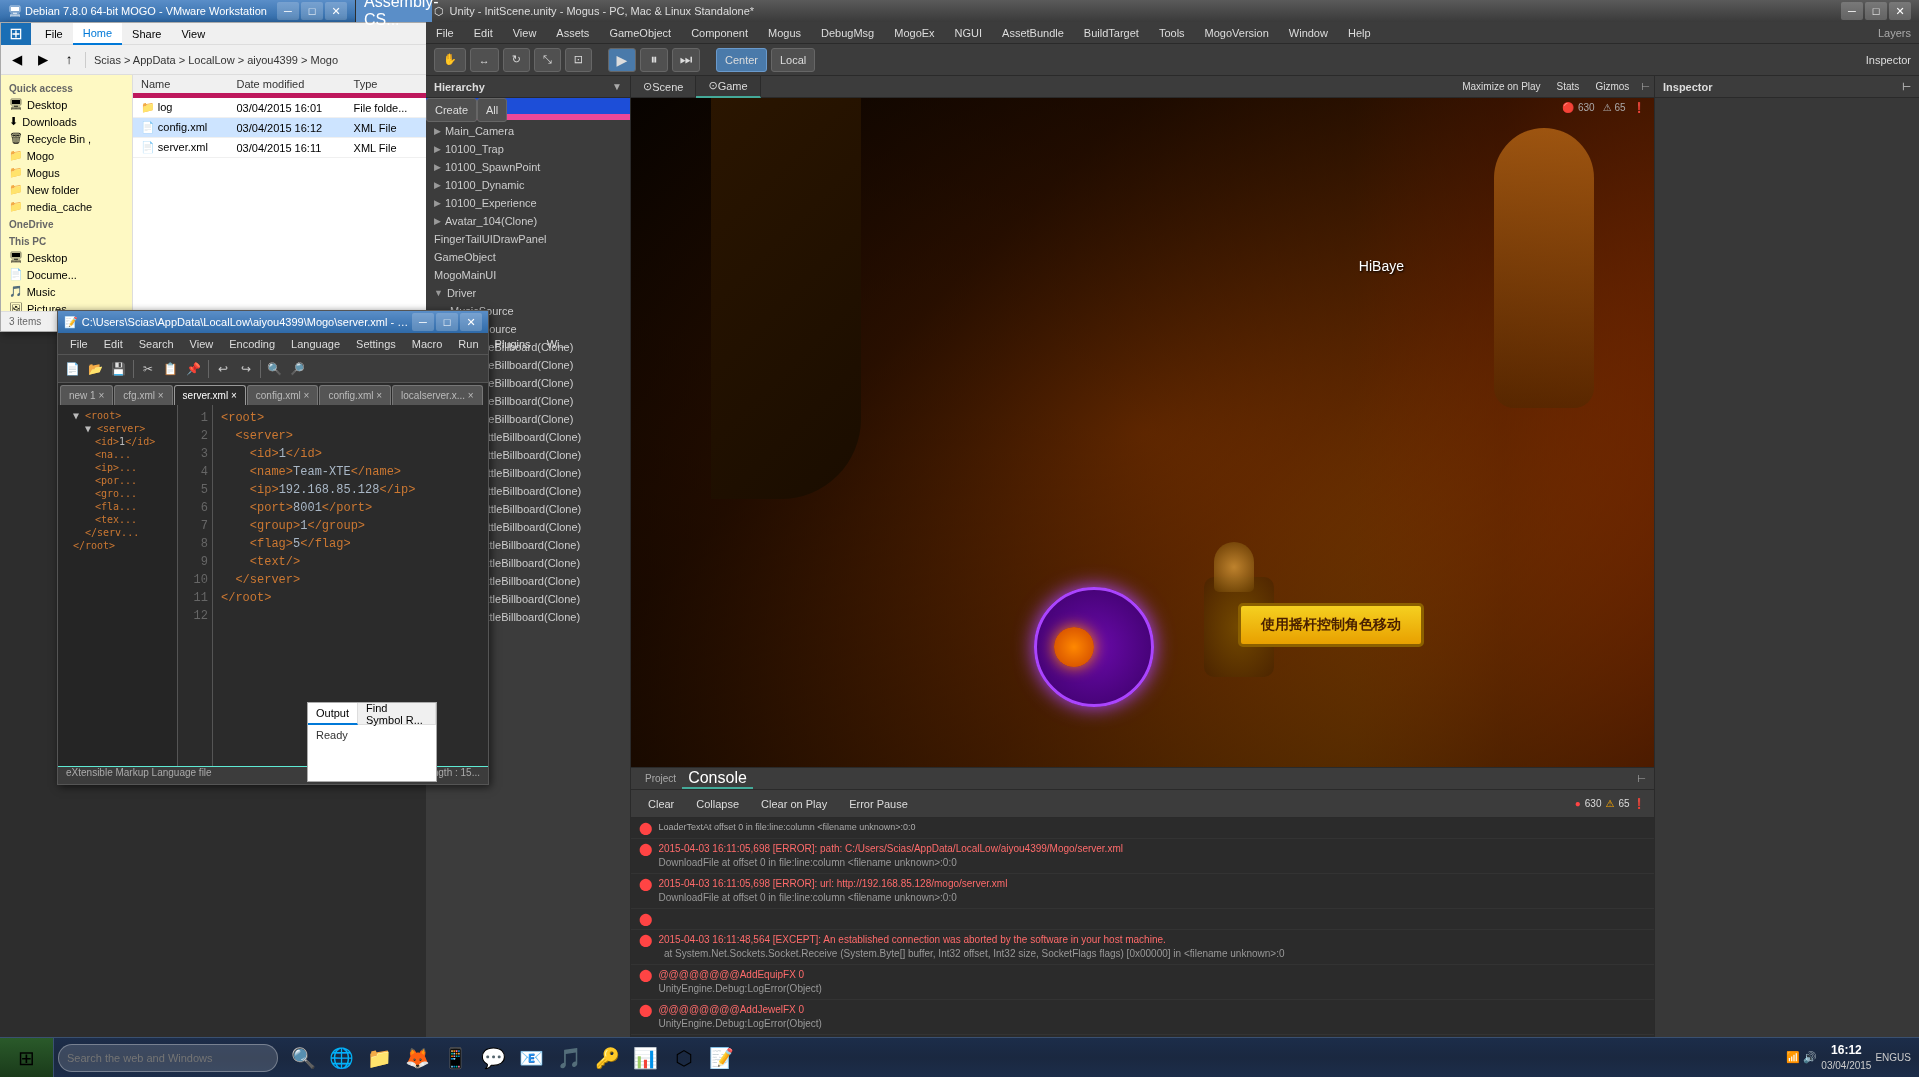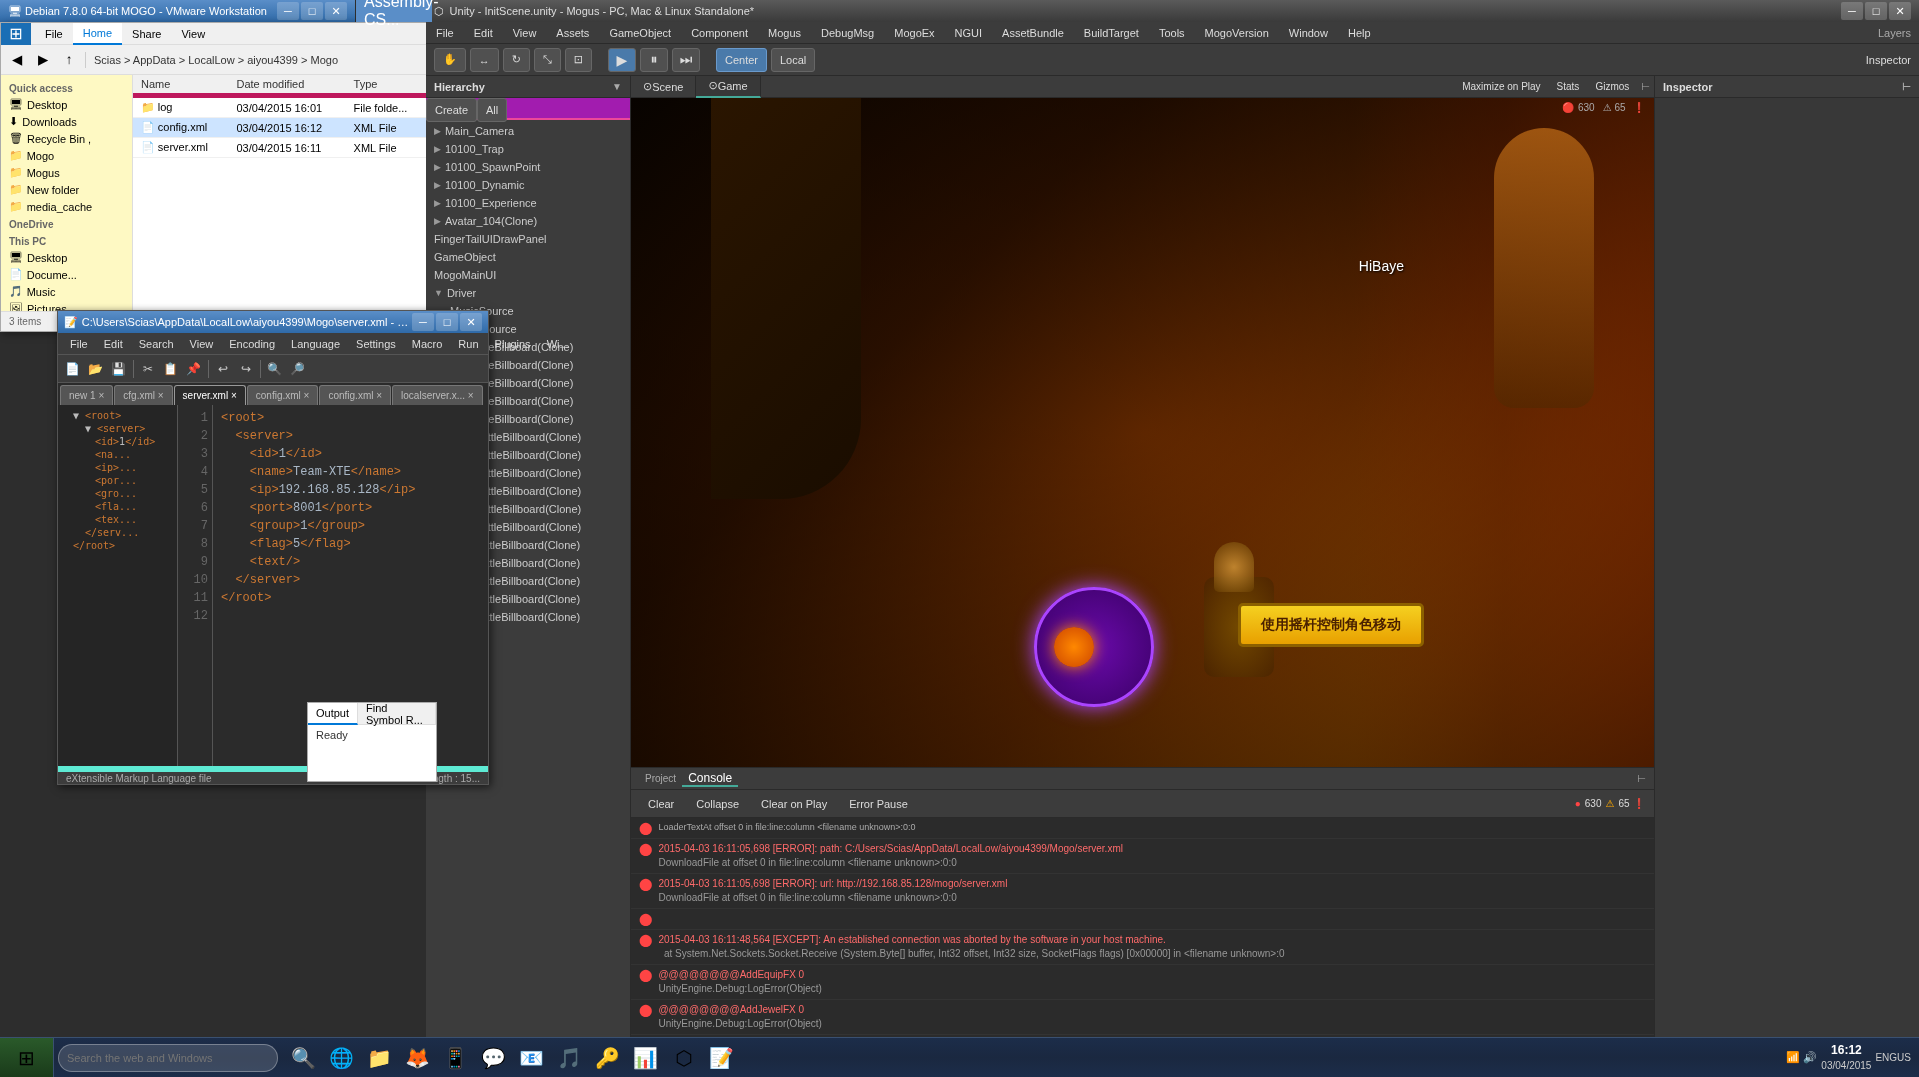--- a/index.html
+++ b/index.html
@@ -48,21 +48,21 @@
     .notepad-toolbar-btn { width: 22px; height: 22px; background: transparent; border: 1px solid transparent; cursor: pointer; display: flex; align-items: center; justify-content: center; font-size: 12px; color: #ccc; border-radius: 2px; }
     .notepad-tabs { height: 22px; background: #2b2b2b; display: flex; align-items: flex-end; padding: 0 2px; gap: 1px; overflow: hidden; }
     .notepad-tab { height: 20px; padding: 0 8px; background: #555; color: #bbb; font-size: 10px; display: flex; align-items: center; cursor: pointer; border-radius: 3px 3px 0 0; border: 1px solid #777; border-bottom: none; white-space: nowrap; }
     .notepad-tab.active { background: #2b2b2b; color: #fff; border-color: #999; }
     .notepad-content-area { display: flex; flex: 1; overflow: hidden; }
     .notepad-line-numbers { width: 35px; background: #2b2b2b; color: #666; font-size: 12px; font-family: 'Courier New', monospace; padding: 4px 0; text-align: right; border-right: 1px solid #555; overflow: hidden; line-height: 1.5; }
     .notepad-line-num { padding: 0 4px; }
     .notepad-editor { flex: 1; background: #2b2b2b; color: #a9b7c6; font-size: 12px; font-family: 'Courier New', monospace; padding: 4px 8px; overflow: auto; line-height: 1.5; white-space: pre; }
     .notepad-editor .tag { color: #cc7832; }
     .notepad-tree-panel { width: 120px; background: #252525; border-right: 1px solid #555; font-size: 10px; color: #bbb; overflow-y: auto; padding: 4px; }
-    .notepad-statusbar { height: 18px; background: #3c3c3c; border-top: 6px solid #5eead4; display: flex; align-items: flex-end; padding: 0 8px; color: #aaa; font-size: 10px; gap: 16px; }
+    .notepad-statusbar { height: 18px; background: #3c3c3c; border-top: 1px solid #5eead4; display: flex; align-items: flex-start; padding: 0 8px; color: #aaa; font-size: 10px; gap: 16px; }
 
     
     .output-panel { position: absolute; bottom: 295px; left: 307px; width: 130px; height: 80px; background: #fff; border: 1px solid #aaa; z-index: 15; }
     .output-panel-tabs { height: 22px; background: #f0f0f0; border-bottom: 1px solid #ddd; display: flex; align-items: center; }
     .output-tab { padding: 0 8px; height: 22px; display: flex; align-items: center; font-size: 11px; cursor: pointer; border-right: 1px solid #ddd; }
     .output-tab.active { background: #fff; border-bottom: 2px solid #0078d7; }
     .output-content { padding: 4px 8px; font-size: 11px; color: #333; }
 
     
     .unity-window { position: absolute; top: 0; right: 0; width: 1493px; height: 1037px; background: #383838; display: flex; flex-direction: column; }
@@ -396,21 +396,21 @@
   </div>
 
   <div style="display:flex;flex:1;overflow:hidden;">
 
     <div class="unity-hierarchy">
       <div class="unity-panel-header">
         <span>Hierarchy</span>
         <div style="flex:1;"></div>
         <span style="font-size:10px;color:#aaa;">▼</span>
       </div>
-      <div style="display:flex;height:22px;background:#a21caf;border-bottom:2px solid #ec4899;">
+      <div style="display:flex;height:22px;background:#1d4ed8;border-bottom:6px solid #ec4899;">
         <button class="unity-toolbar-btn" style="font-size:11px;">Create</button>
         <button class="unity-toolbar-btn" style="font-size:11px;">All</button>
       </div>
       <div class="hierarchy-items">
         <div class="hierarchy-item"><span class="arrow">▶</span>Main_Camera</div>
         <div class="hierarchy-item"><span class="arrow">▶</span>10100_Trap</div>
         <div class="hierarchy-item"><span class="arrow">▶</span>10100_SpawnPoint</div>
         <div class="hierarchy-item"><span class="arrow">▶</span>10100_Dynamic</div>
         <div class="hierarchy-item"><span class="arrow">▶</span>10100_Experience</div>
         <div class="hierarchy-item"><span class="arrow">▶</span>Avatar_104(Clone)</div>
@@ -476,21 +476,21 @@
             <span>🔴 <span>630</span></span>
             <span>⚠ <span>65</span></span>
             <span>❗</span>
           </div>
         </div>
       </div>
 
       <div class="unity-console">
         <div style="height:22px;background:#3c3c3c;border-bottom:1px solid #2a2a2a;display:flex;align-items:center;padding:0 8px;">
           <span style="color:#aaa;font-size:10px;cursor:pointer;padding:0 6px;">Project</span>
-          <span style="color:#fff;font-size:12px;cursor:pointer;padding:0 6px;border-bottom:2px solid #4a9;">Console</span>
+          <span style="color:#fff;font-size:16px;cursor:pointer;padding:0 6px;border-bottom:2px solid #4a9;">Console</span>
           <div style="flex:1;"></div>
           <span style="font-size:10px;color:#aaa;">⊢</span>
         </div>
         <div class="console-toolbar">
           <button class="console-btn">Clear</button>
           <button class="console-btn">Collapse</button>
           <button class="console-btn">Clear on Play</button>
           <button class="console-btn">Error Pause</button>
           <div style="flex:1;"></div>
           <div class="console-counts">

